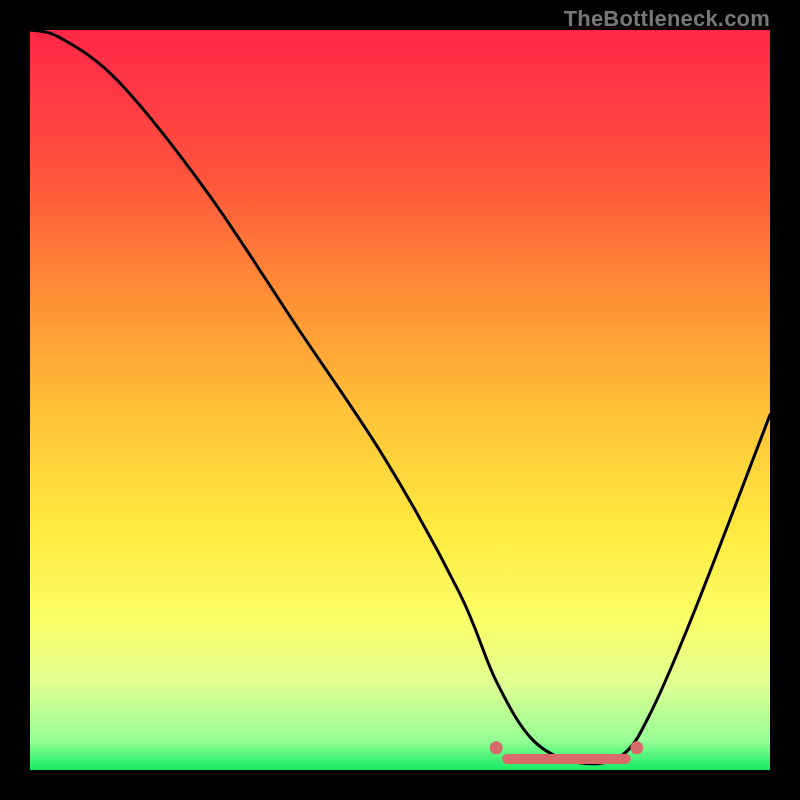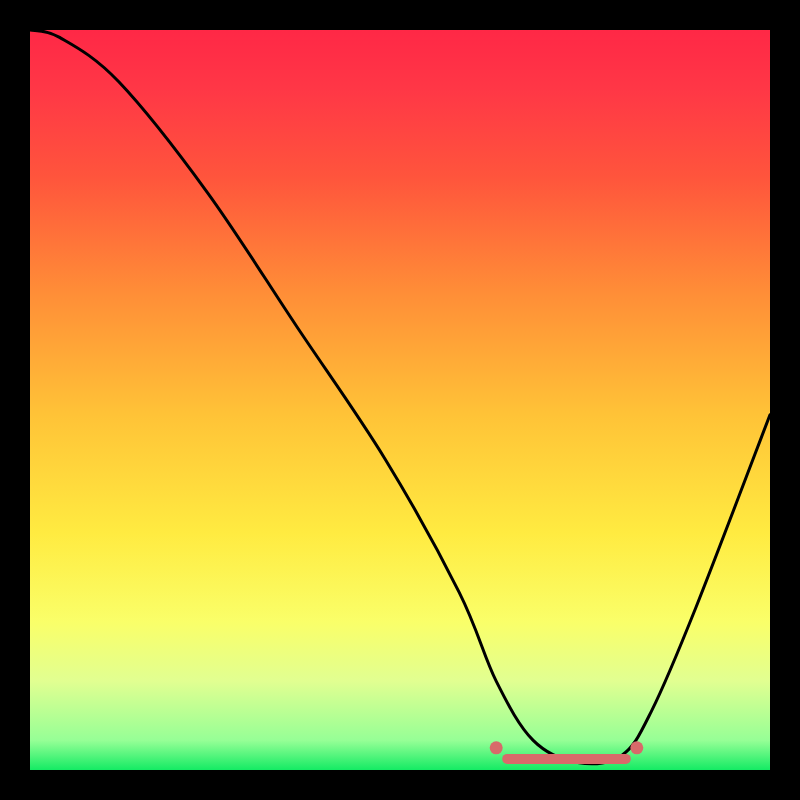--- a/index.html
+++ b/index.html
@@ -64,13 +64,14 @@
       <g>
         <path id="curve-path" fill="none" stroke="#000000" stroke-width="3" stroke-linecap="round" stroke-linejoin="round" d="M 0 0 C 4.933333333333334 1.2333333333333296, 14.800000000000002 -1.2333333333333485, 29.6 7.399999999999977 C 44.4 16.033333333333303, 64.13333333333333 25.89999999999996, 88.8 51.799999999999955 C 113.46666666666667 77.69999999999995, 148 122.09999999999994, 177.6 162.79999999999995 C 207.2 203.49999999999997, 236.79999999999998 251.6, 266.4 296 C 296 340.4, 328.06666666666666 384.8, 355.2 429.2 C 382.3333333333333 473.59999999999997, 410.7 525.4, 429.2 562.4 C 447.7 599.4, 453.8666666666667 626.5333333333334, 466.2 651.2 C 478.5333333333333 675.8666666666667, 489.6333333333334 696.8333333333333, 503.20000000000005 710.4 C 516.7666666666668 723.9666666666667, 532.8000000000001 730.1333333333333, 547.6 732.6 C 562.4 735.0666666666667, 579.6666666666666 733.8333333333334, 592 725.2 C 604.3333333333334 716.5666666666667, 609.2666666666667 705.4666666666666, 621.6 680.8 C 633.9333333333334 656.1333333333333, 646.2666666666667 626.5333333333334, 666 577.2 C 685.7333333333333 527.8666666666667, 727.6666666666666 416.8666666666667, 740 384.8"></path>
       </g>
       <g id="annot-layer">
           <circle cx="466.2" cy="717.8" r="6.5" fill="#d86a6a"></circle>
           <circle cx="606.8" cy="717.8" r="6.5" fill="#d86a6a"></circle>
           <rect x="472.2" y="723.9" width="128.59999999999997" height="10" rx="5" fill="#d86a6a"></rect>
         </g>
     </svg>
   </div>
+  <div class="attribution">TheBottleneck.com</div>
 </div>
 
 </body></html>

